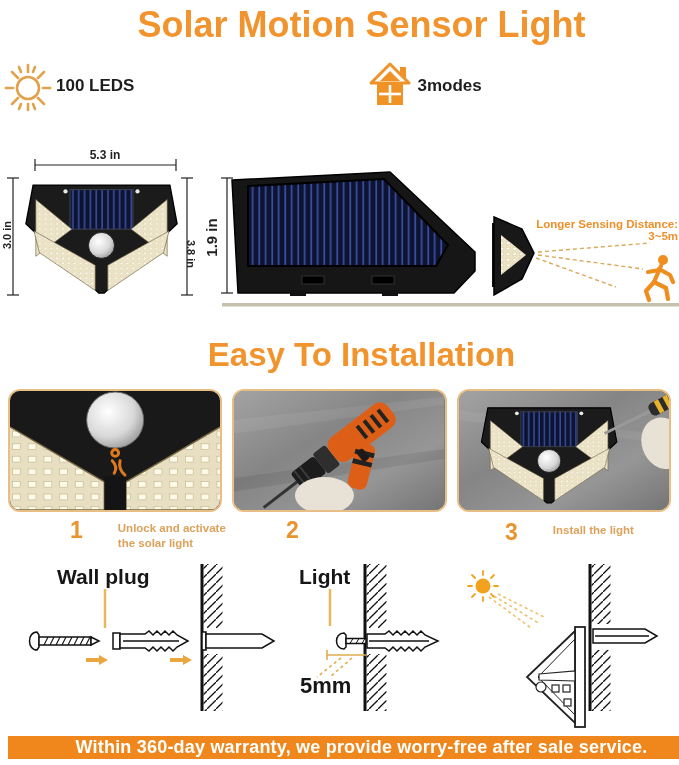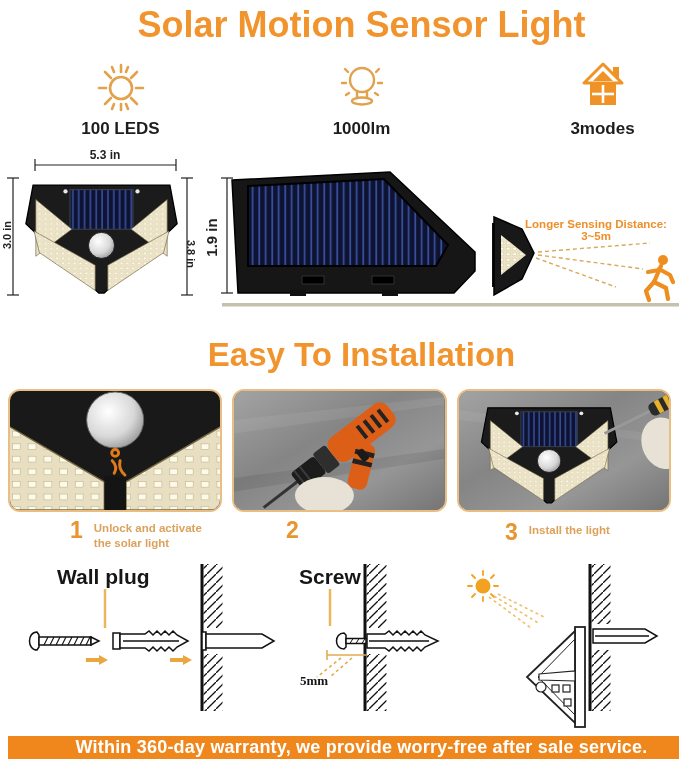--- a/index.html
+++ b/index.html
@@ -2,45 +2,45 @@
 <html><head>
 <meta charset="utf-8">
 <style>
   html,body{margin:0;padding:0;background:#ffffff;}
   .canvas{position:relative;width:679px;height:765px;background:#fff;overflow:hidden;
           font-family:"Liberation Sans", sans-serif;padding-left:44px;}
   .title{position:absolute;top:4px;left:0;right:0;text-align:center;
          font-size:36px;font-weight:bold;color:#F2942E;letter-spacing:0px;}
   
   .features{position:absolute;top:52px;left:0;right:0;display:flex;}
-  .feature{flex:1;display:flex;flex-direction:column;align-items:center;}
+  .feature{flex:1;display:flex;flex-direction:row;align-items:center;}
   .ficon{height:62px;display:flex;align-items:flex-end;justify-content:center;}
   .flabel{margin-top:5px;font-size:17px;font-weight:bold;color:#1d1d1d;}
   
   .band1{position:absolute;top:145px;left:0;width:679px;height:185px;}
   .band2{position:absolute;top:556px;left:0;width:679px;height:178px;}
   .dimlabel{position:absolute;font-size:12px;font-weight:bold;color:#222;text-align:center;}
   .rotl{transform:rotate(-90deg);}
   .rotr{transform:rotate(90deg);}
-  .sensing-text{position:absolute;left:514px;top:218px;width:164px;text-align:center;
+  .sensing-text{position:absolute;left:514px;top:218px;width:164px;text-align:right;
                 font-size:11.5px;font-weight:bold;color:#EE8F2A;}
   .heading2{position:absolute;top:336px;left:0;right:0;text-align:center;
             font-size:33px;font-weight:bold;color:#F2942E;}
   
   .photos{position:absolute;top:389px;left:8px;width:663px;display:flex;gap:10px;}
   .photo{flex:1;height:123px;border:2px solid #E9BE85;border-radius:12px;overflow:hidden;
          position:relative;box-sizing:border-box;background:#777;}
   .photo svg{position:absolute;left:0;top:0;width:100%;height:100%;display:block;}
   
   .step{position:absolute;top:519px;display:flex;gap:11px;}
   .step-num{font-size:23px;font-weight:bold;color:#E8952F;line-height:1;}
   .step-cap{font-size:11.5px;font-weight:bold;color:#DCA25C;white-space:pre-line;
-            line-height:1.3;padding-top:2px;}
+            line-height:1.3;padding-top:2px;margin-left:24px;}
   .mountlabel{position:absolute;font-weight:bold;color:#161616;font-size:21px;}
-  .mm{font-size:13px;font-family:Liberation Serif, serif;}
+  .mm{font-size:22px;}
   .footer{position:absolute;left:8px;right:8px;top:736px;height:23px;background:#EF871C;
           color:#fff;font-size:18px;font-weight:bold;display:flex;align-items:center;
           justify-content:center;letter-spacing:0.2px;}
 </style>
 </head>
 <body>
 
 <svg width="0" height="0" style="position:absolute" aria-hidden="true">
   <defs>
     <pattern id="solarP" width="6.5" height="44" patternUnits="userSpaceOnUse">
@@ -103,37 +103,20 @@
           <line x1="19" y1="9" x2="21" y2="14"></line>
             <line x1="35" y1="9" x2="33" y2="14"></line>
           <line x1="19" y1="51" x2="21" y2="46"></line>
             <line x1="35" y1="51" x2="33" y2="46"></line>
         </svg>
       </span>
       <div class="flabel">100 LEDS</div>
     </div>
     <div class="feature">
       <span class="ficon">
-        <svg width="56" height="56" viewBox="0 0 56 56" fill="none" stroke="#E2A14B" stroke-width="2.4" stroke-linecap="round">
-          <circle cx="28" cy="22" r="12"></circle>
-          <line x1="23" y1="33" x2="23" y2="40"></line>
-            <line x1="33" y1="33" x2="33" y2="40"></line>
-          <ellipse cx="28" cy="43" rx="10" ry="3.5"></ellipse>
-          <line x1="11" y1="11" x2="14" y2="14"></line>
-            <line x1="45" y1="11" x2="42" y2="14"></line>
-          <line x1="8" y1="25" x2="12" y2="25"></line>
-            <line x1="48" y1="25" x2="44" y2="25"></line>
-          <line x1="12" y1="37" x2="15" y2="35"></line>
-            <line x1="44" y1="37" x2="41" y2="35"></line>
-        </svg>
-      </span>
-      <div class="flabel">1000lm</div>
-    </div>
-    <div class="feature">
-      <span class="ficon">
         <svg width="56" height="56" viewBox="0 0 56 56">
           <rect x="38" y="9" width="6" height="11" fill="#EF9327"></rect>
           <polygon points="28,6 9,25 47,25" fill="#fff" stroke="#EF9327" stroke-width="3" stroke-linejoin="round"></polygon>
           <polygon points="28,13 18,23 38,23" fill="#EF9327"></polygon>
           <rect x="15" y="25" width="26" height="22" fill="#EF9327"></rect>
           <line x1="28" y1="27" x2="28" y2="45" stroke="#fff" stroke-width="2.6"></line>
           <line x1="17" y1="36" x2="39" y2="36" stroke="#fff" stroke-width="2.6"></line>
         </svg>
       </span>
       <div class="flabel">3modes</div>
@@ -373,18 +356,18 @@
       <polygon points="56,14 19,52 56,90" fill="none" stroke-width="1"></polygon>
       <polygon points="20,49 56,46 56,56 20,55" stroke-width="1.2"></polygon>
       <rect x="33" y="60" width="7" height="7" stroke-width="1.2"></rect>
       <rect x="44" y="60" width="7" height="7" stroke-width="1.2"></rect>
       <rect x="45" y="74" width="7" height="7" stroke-width="1.2"></rect>
       <circle cx="22" cy="62" r="5" stroke-width="1.2"></circle>
     </g>
   </svg>
 
   <div class="mountlabel" style="left:57px;top:565px;text-align:right;">Wall plug</div>
-  <div class="mountlabel" style="left:299px;top:565px;">Screw</div>
+  <div class="mountlabel" style="left:299px;top:565px;">Light</div>
   <div class="mountlabel mm" style="left:300px;top:673px;">5mm</div>
 
   <div class="footer">Within 360-day warranty, we provide worry-free after sale service.</div>
 
 </div>
 
 </body></html>

